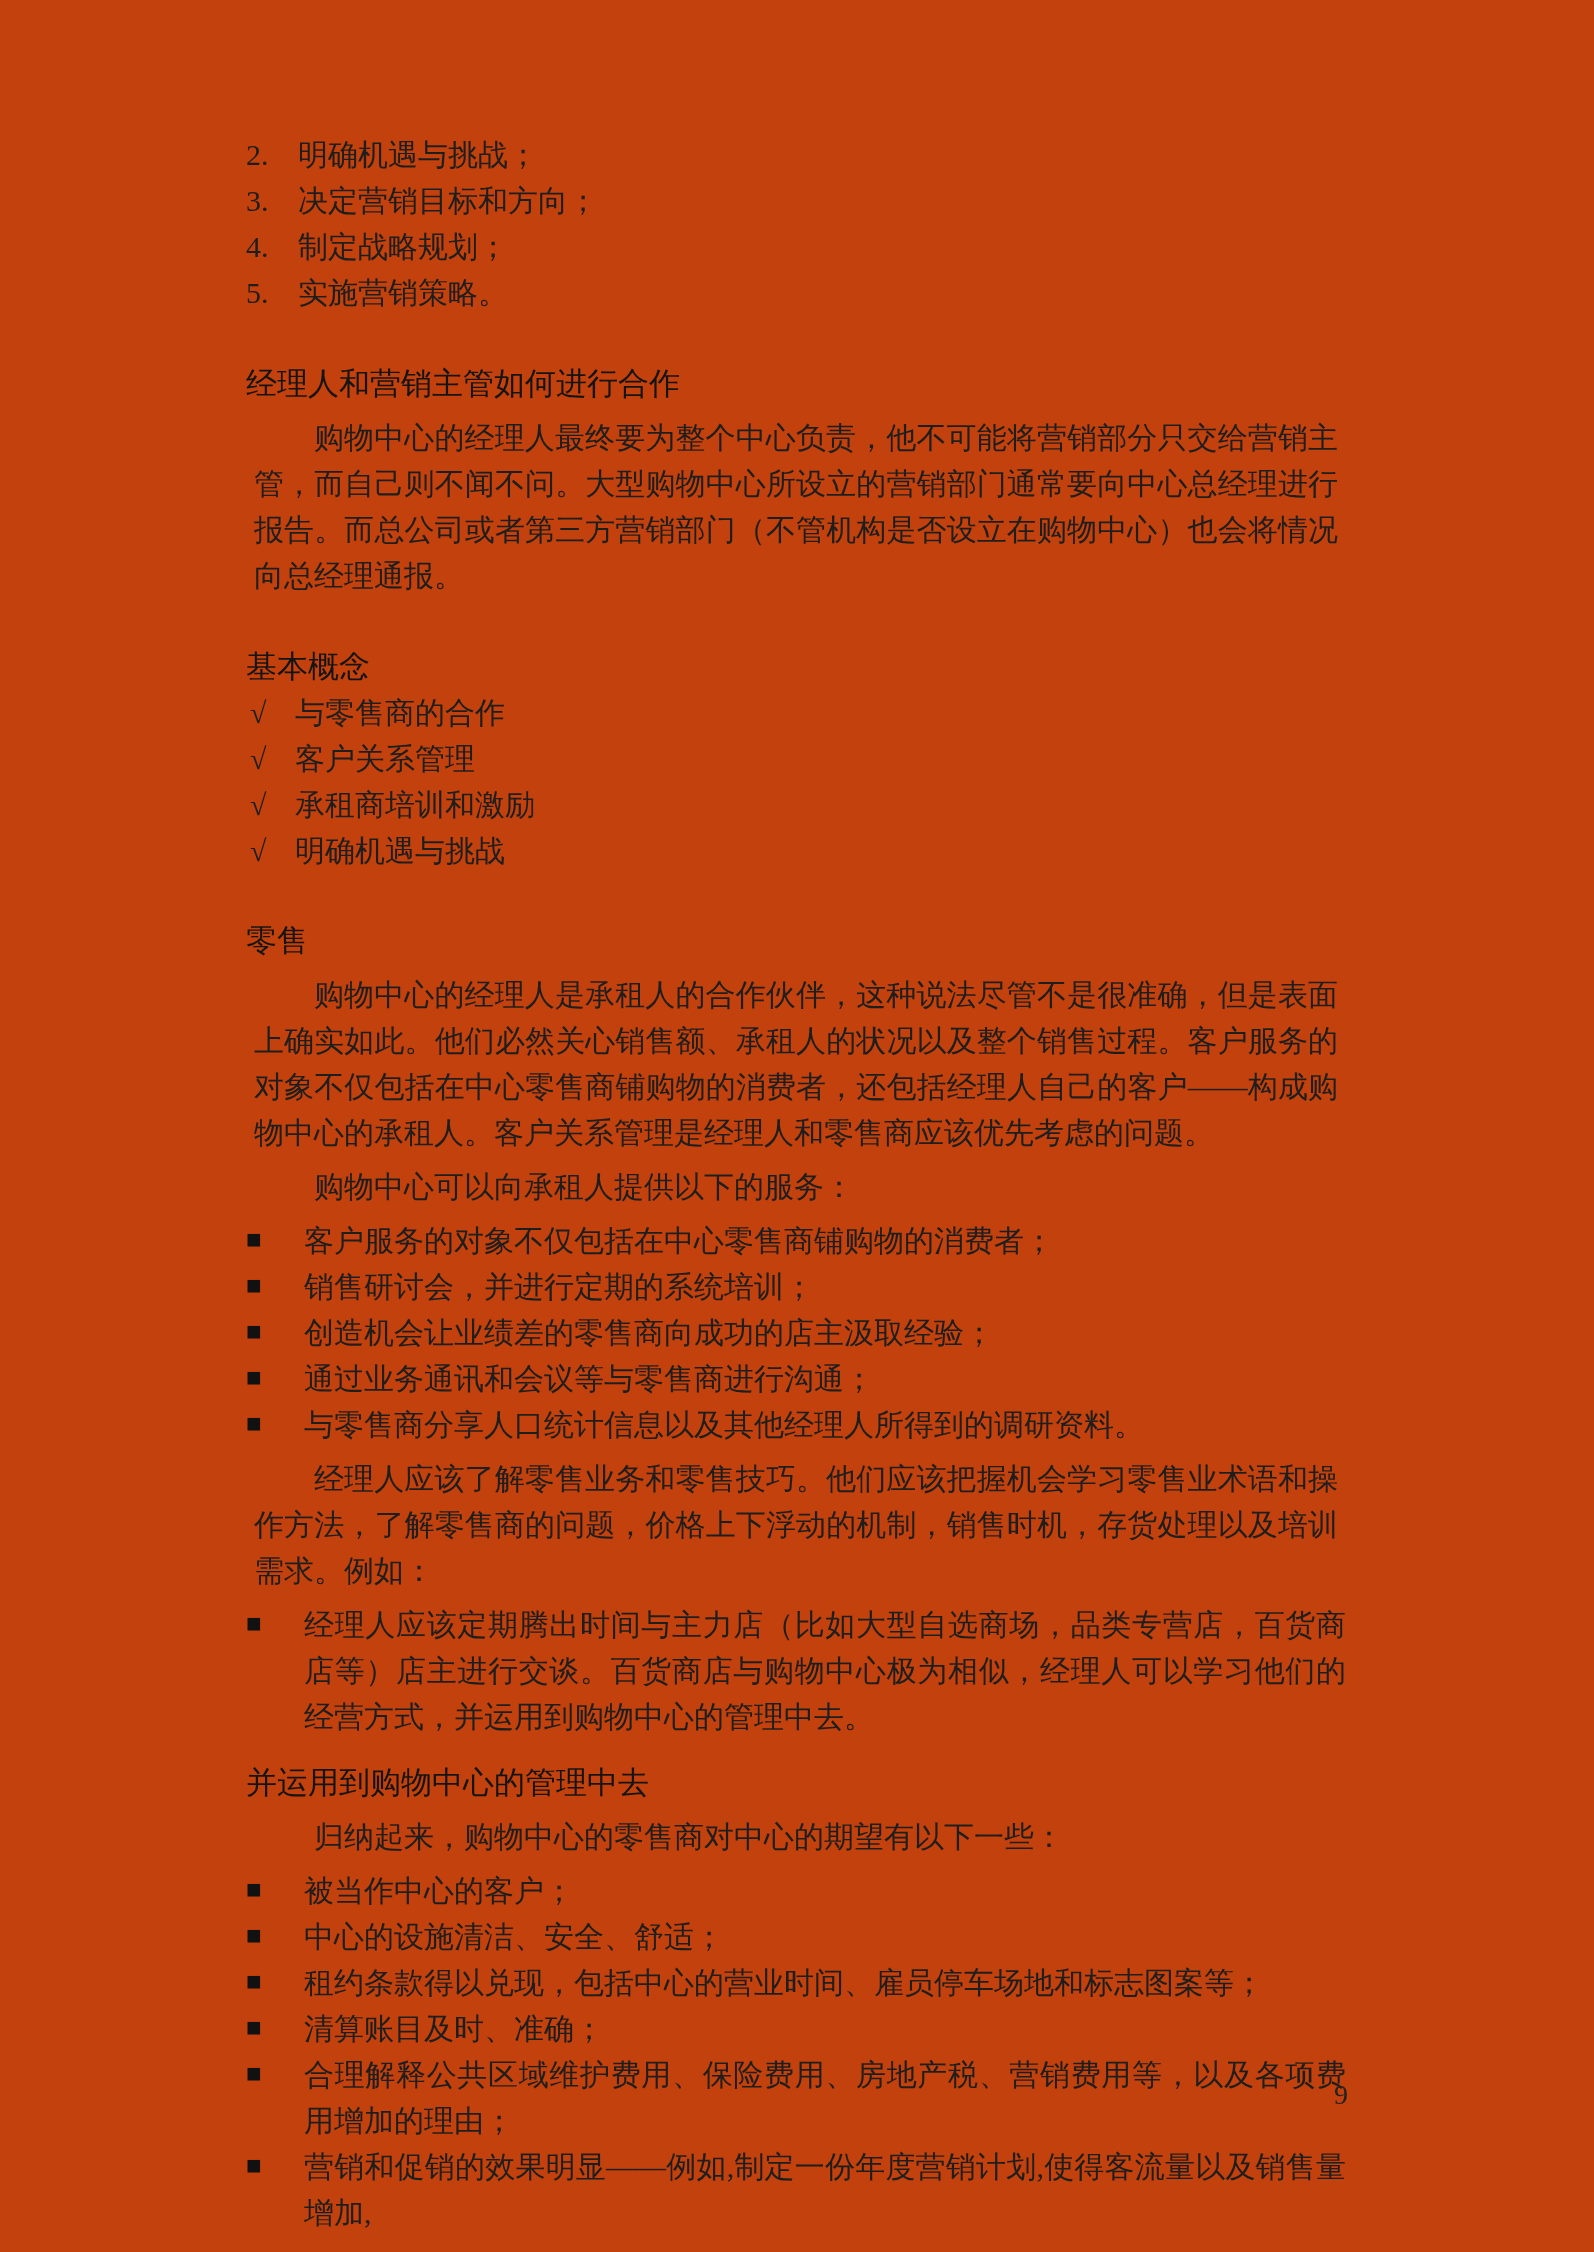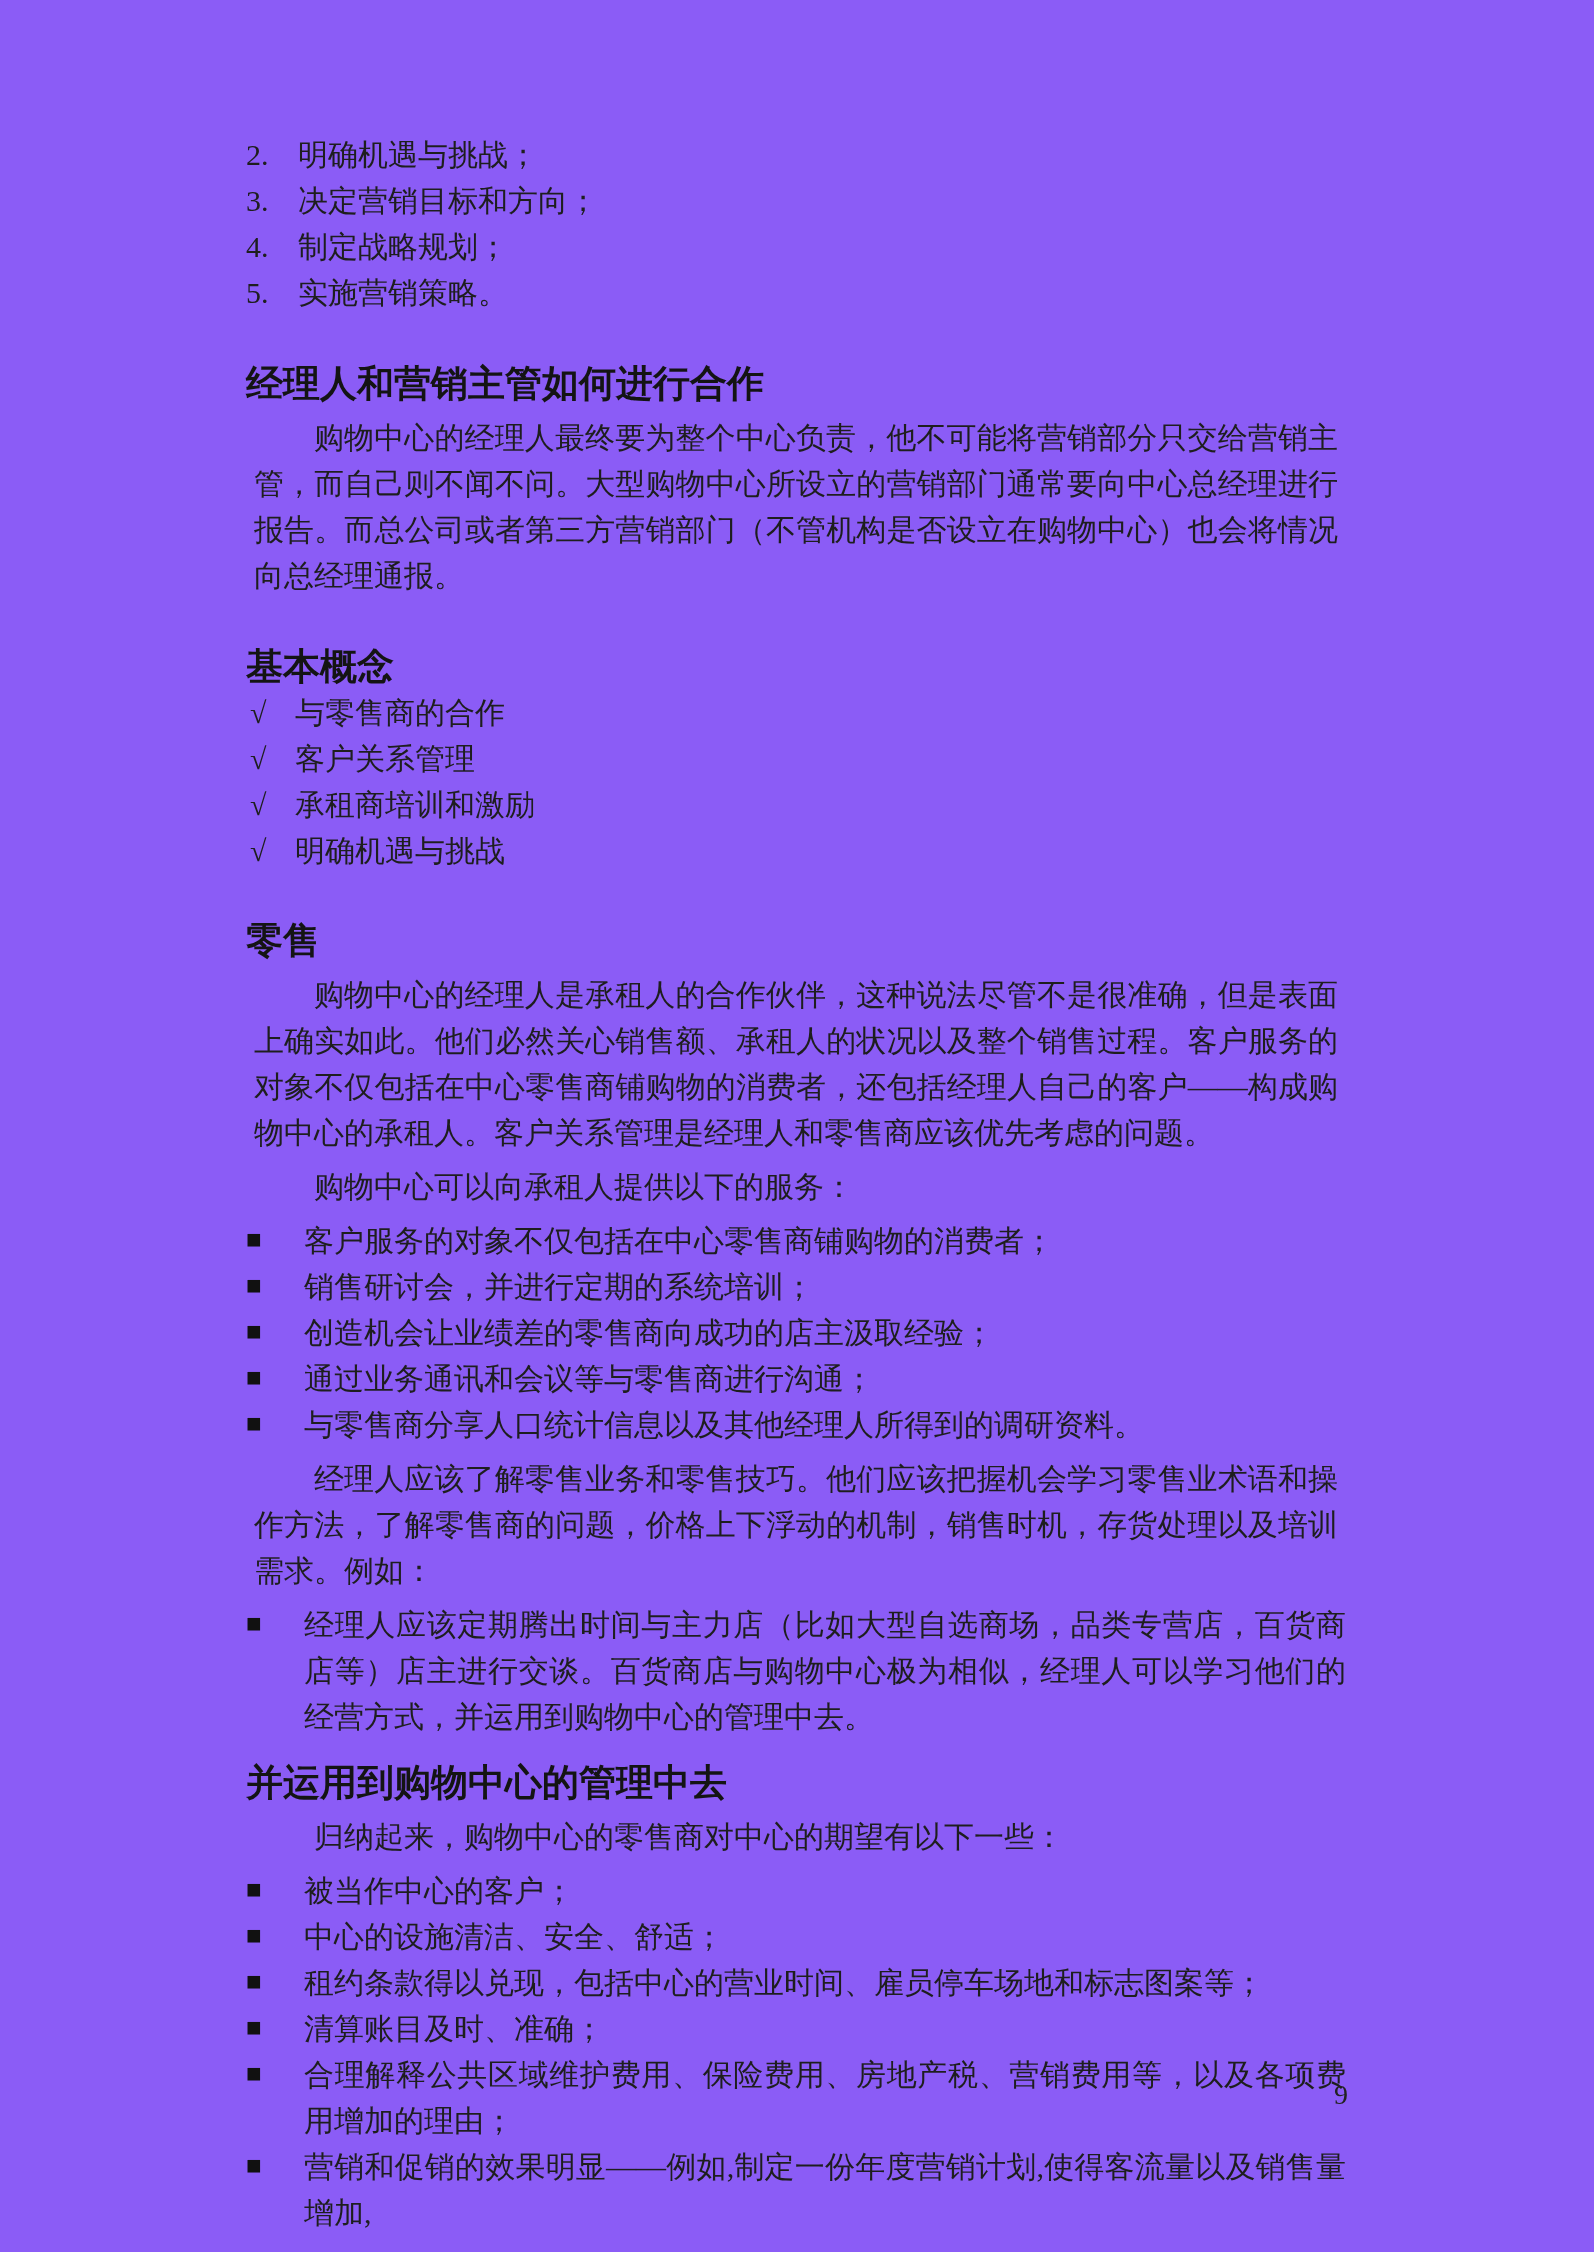--- a/index.html
+++ b/index.html
@@ -5,45 +5,45 @@
   html, body {
     margin: 0;
     padding: 0;
     background: #e8e8e8;
   }
   .page {
     position: relative;
     width: 1594px;
     height: 2252px;
     margin: 0 auto;
-    background: #8b5cf6;
+    background: #c2410c;
     box-sizing: border-box;
     padding: 132px 248px 0 246px;
     font-family: "Liberation Serif", "DejaVu Serif", serif;
     font-size: 30px;
     line-height: 46px;
     color: #1e1e1e;
     overflow: hidden;
   }
   .content { width: 1100px; }
 
   
   .numlist { margin: 0; }
   .numitem { white-space: nowrap; }
   .numitem .num {
     display: inline-block;
     width: 52px;
   }
 
   
   .heading {
-    font-weight: 700;
+    font-weight: 400;
     color: #141414;
     margin: 0;
-    font-size: 37px;
+    font-size: 31px;
   }
   .gap-large { margin-top: 45px; }
   .gap-medium { margin-top: 44px; }
   .gap-small { margin-top: 20px; }
   .heading-center { text-align: left; }
 
   
   .para {
     margin: 8px;
     text-align: justify;

